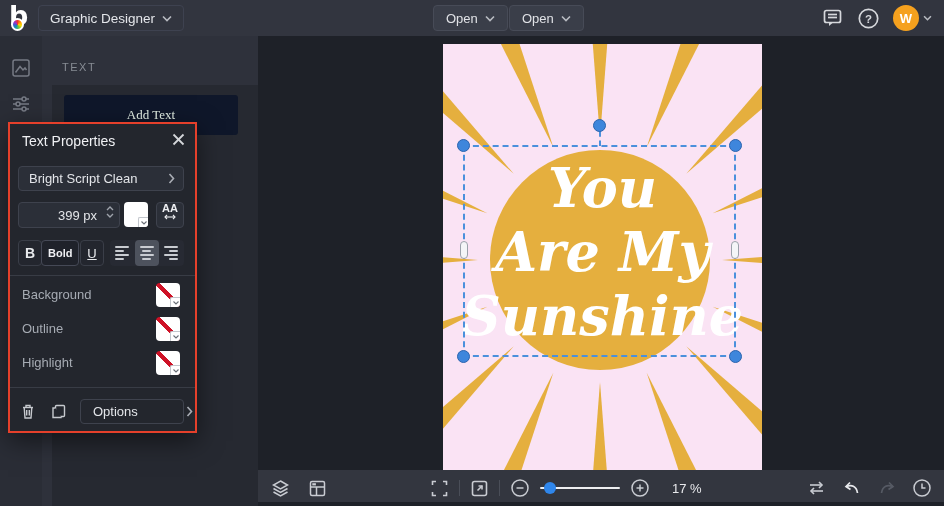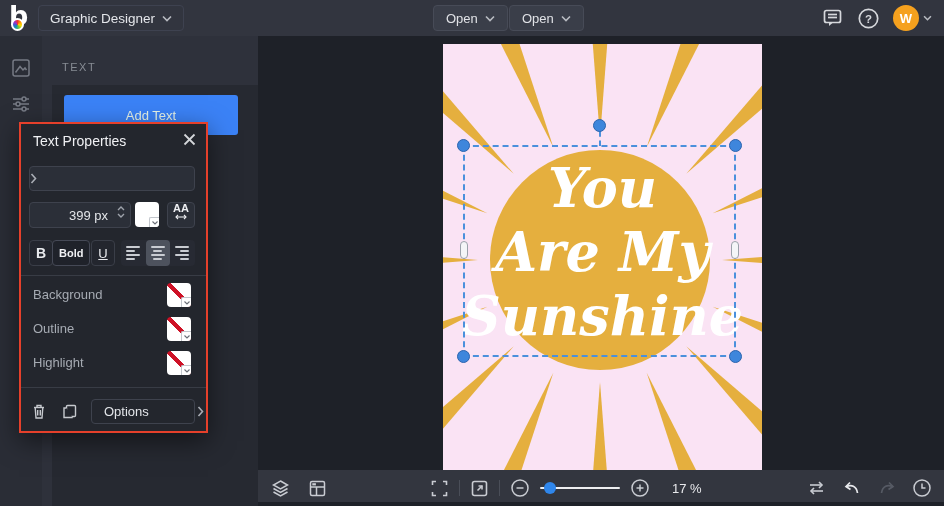--- a/index.html
+++ b/index.html
@@ -29,25 +29,25 @@
   .avatar-wrap { display:flex; align-items:center; gap:4px; }
   .avatar { width:26px; height:26px; border-radius:50%; background:#F5A11E; color:#fff; font-size:13px; font-weight:bold;
     display:flex; align-items:center; justify-content:center; }
 
   
   .rail { position:absolute; left:0; top:36px; width:42px; height:470px; background:#2A2D36; z-index:10; }
   .rail-ic { position:absolute; left:10px; color:#767A84; }
   .panel { position:absolute; left:42px; top:36px; width:216px; height:470px; background:#2E313B; z-index:10; }
   .panel-header { position:absolute; left:20px; top:25px; font-size:11px; letter-spacing:1.5px; color:#878C94; }
   .panel-inset { position:absolute; left:10px; top:49px; width:206px; height:421px; background:#262931; }
-  .add-text-btn { position:absolute; left:12px; top:10px; width:174px; height:40px; background:#3b82f6; border:none;
-    border-radius:3px; color:#E6F2E7; font-size:13px; font-family:Liberation Sans, sans-serif; cursor:pointer; }
+  .add-text-btn { position:absolute; left:12px; top:10px; width:174px; height:40px; background:#0f172a; border:none;
+    border-radius:3px; color:#E6F2E7; font-size:13px; font-family:Liberation Serif, serif; cursor:pointer; }
 
   
-  .popup { position:absolute; left:19px; top:122px; width:189px; height:311px; background:#23262D;
+  .popup { position:absolute; left:8px; top:122px; width:189px; height:311px; background:#23262D;
     border:2px solid #E5402B; z-index:40; box-shadow:0 8px 24px rgba(0,0,0,.5); }
   .popup-title { position:absolute; left:12px; top:9px; font-size:14px; color:#F0F1F4; }
   .popup-close { position:absolute; right:10px; top:9px; color:#D5D7DB; cursor:pointer; }
   .field { background:#2B2F38; border:1px solid #3E424D; border-radius:4px; position:absolute; }
   .font-btn { left:8px; top:42px; width:166px; height:25px; display:flex; align-items:center; cursor:pointer; }
   .font-btn .fname { font-size:13px; color:#E3E5E9; padding-left:10px; flex:1; }
   .font-btn .chev { padding-right:8px; color:#A9ADB5; display:flex; }
   .size-input { left:8px; top:78px; width:102px; height:26px; }
   .size-input input { width:100%; height:100%; background:transparent; border:none; outline:none; color:#E3E5E9;
     font-size:13px; text-align:right; padding-right:22px; font-family:"Liberation Sans",sans-serif; }
@@ -225,20 +225,21 @@
 <div class="popup">
   <div class="popup-title">Text Properties</div>
   <span class="popup-close">
     <svg width="13" height="13" viewBox="0 0 13 13" stroke="currentColor" stroke-width="1.8">
         <line x1="1.5" y1="1.5" x2="11.5" y2="11.5"></line>
         <line x1="11.5" y1="1.5" x2="1.5" y2="11.5"></line>
       </svg>
   </span>
 
   <div class="field font-btn">
+    <span class="fname">Bright Script Clean</span>
     <span class="chev">
       <svg width="7" height="11" viewBox="0 0 7 11">
           <path d="M1.5 1 L5.5 5.5 L1.5 10" fill="none" stroke="currentColor" stroke-width="1.6"></path>
         </svg>
     </span>
   </div>
 
   <div class="field size-input">
     <input value="399 px" style="">
     <span class="stepper">

